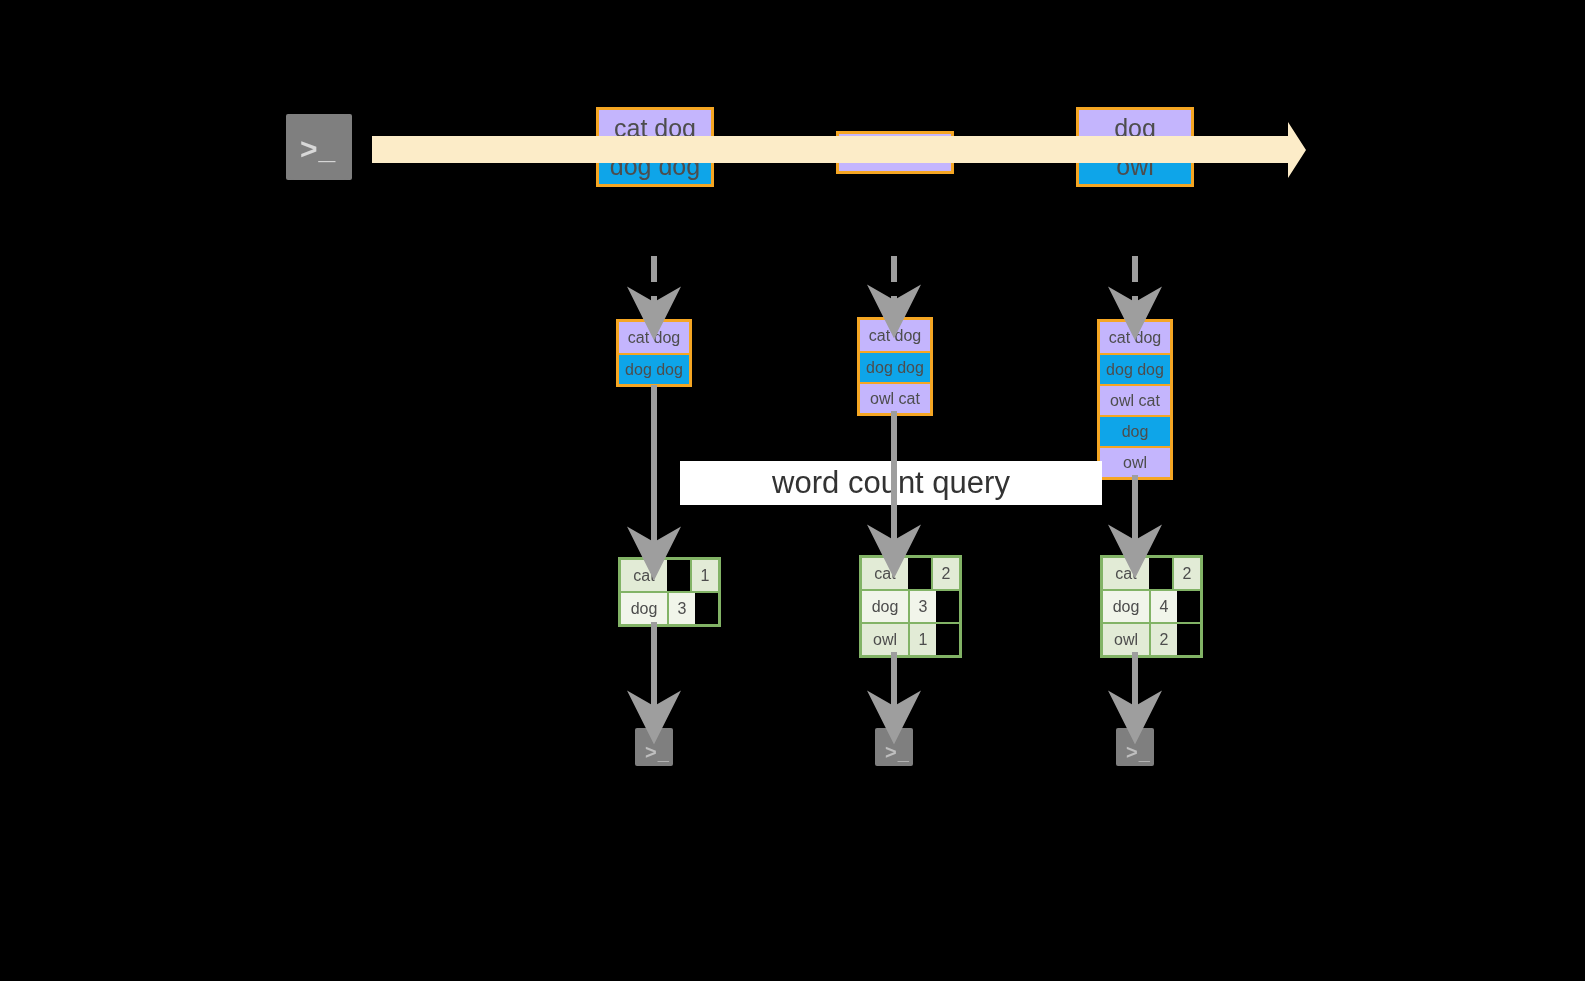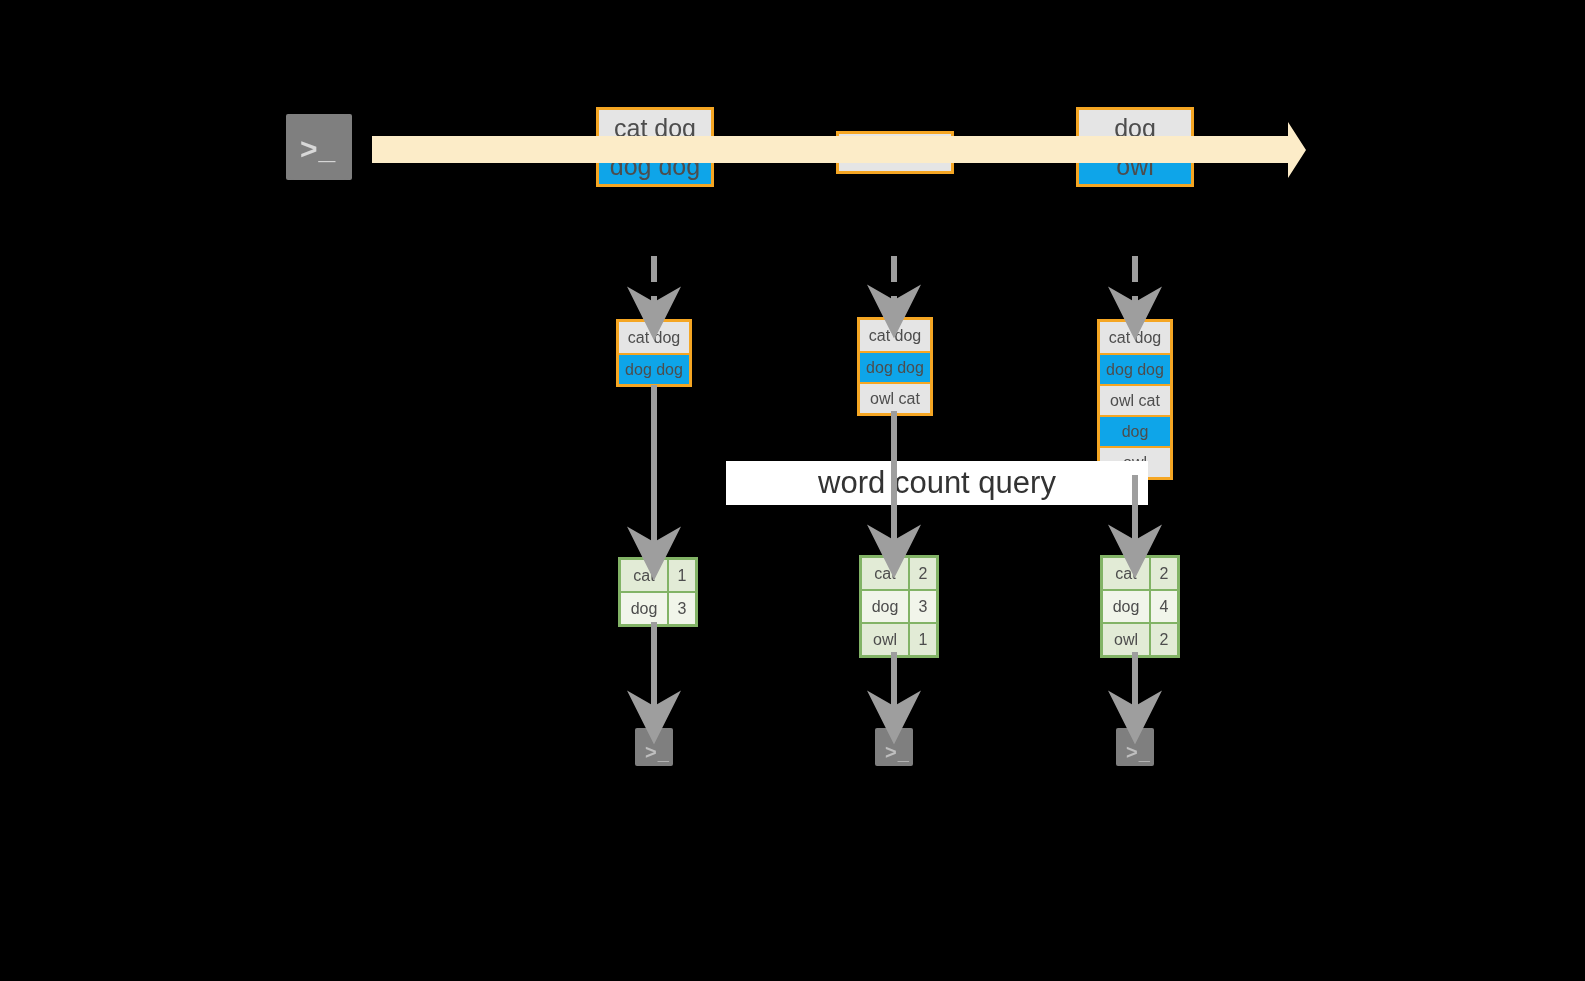--- a/index.html
+++ b/index.html
@@ -71,42 +71,42 @@
   .obox .row {
     box-sizing: border-box;
     display: flex;
     align-items: center;
     justify-content: center;
     color: #4d4d4d;
     white-space: nowrap;
     border-top: 2px solid #F5A623;
   }
   .obox .row:first-child { border-top: none; }
-  .obox .row.dark  { background: #e5e5e5; }
+  .obox .row.dark  { background: #c4b5fd; }
   .obox .row.light { background: #0ea5e9; }
 
   
   .obox.lane .row { height: 37px; font-size: 25px; }
   
   .obox.stack .row { height: 31px; font-size: 16px; }
 
   
   .gtable {
     position: absolute;
     box-sizing: border-box;
     border: 3px solid #82B366;
     display: flex;
     flex-direction: column;
   }
   .gtable .grow {
     display: flex;
     height: 31px;
     border-top: 2px solid #82B366;
   }
-  .gtable .grow:first-child { border-top: none; }
+  .gtable .grow:first-child { border-top: none; gap: 23px; }
   .gtable .gcell {
     box-sizing: border-box;
     display: flex;
     align-items: center;
     justify-content: center;
     font-size: 16px;
     color: #4d4d4d;
   }
   .gtable .gcell.key { width: 46px; }
   .gtable .gcell.val { width: 28px; border-left: 2px solid #82B366; }
@@ -255,18 +255,18 @@
         <div class="gcell val">2</div>
       </div>
     </div>
 
     <div class="terminal small" style="left:1106px; top:718px;">
       <div class="hatch"></div>
       <div class="tbody"></div>
       <div class="prompt">&gt;_</div>
     </div>
 
-    <div class="label-band" style="left:726px; top:461px; width:422px; height:44px;">
+    <div class="label-band" style="left:680px; top:461px; width:422px; height:44px;">
       <span class="label-text">word count query</span>
     </div>
 
   </div>
 </div>
 
 </body></html>

